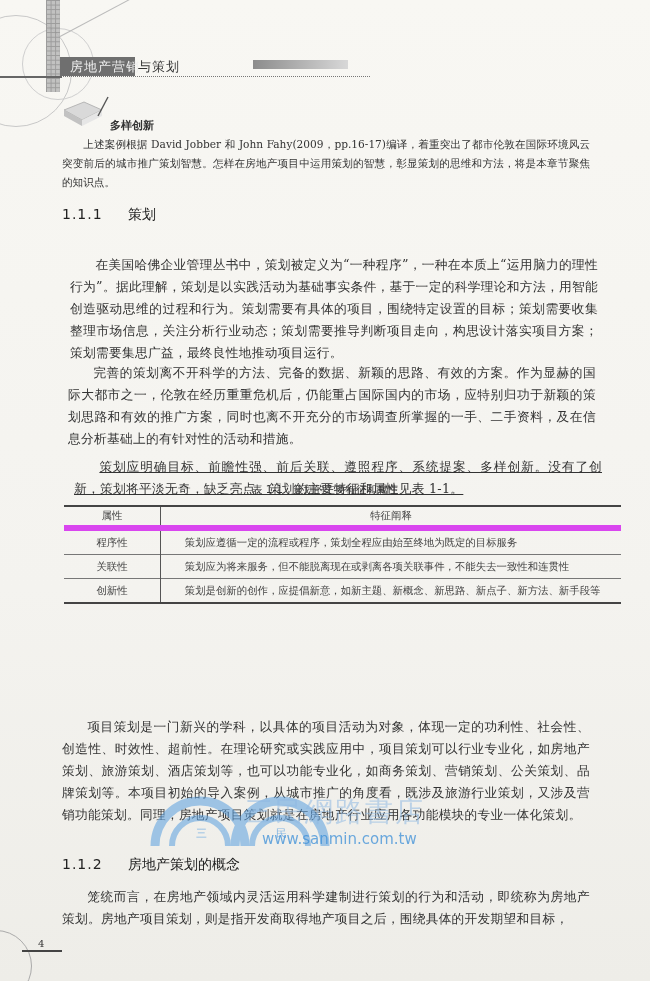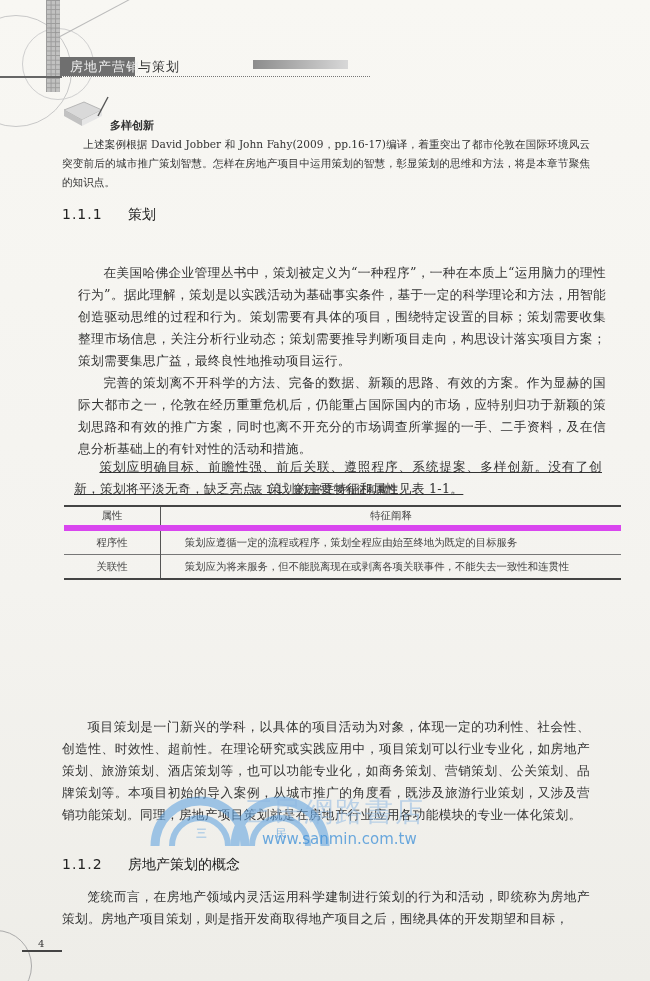--- a/index.html
+++ b/index.html
@@ -80,42 +80,46 @@
   <path d="M2 14 L20 24 L20 30 L2 20 Z" fill="#c2c2c2"></path>
   <path d="M20 24 L40 14 L40 20 L20 30 Z" fill="#e6e6e6"></path>
   <line x1="36" y1="20" x2="46" y2="1" stroke="#555" stroke-width="1.4"></line>
 </svg>
 <span class="case-title">多样创新</span>
 <p class="case-body" style="margin:0;">上述案例根据 David Jobber 和 John Fahy(2009，pp.16-17)编译，着重突出了都市伦敦在国际环境风云突变前后的城市推广策划智慧。怎样在房地产项目中运用策划的智慧，彰显策划的思维和方法，将是本章节聚焦的知识点。</p>
 
 <div class="section-head" style="top:206px;">
   <span class="num">1.1.1</span><span>策划</span>
 </div>
-<p class="body-para" style="top:246px; margin:16px;">在美国哈佛企业管理丛书中，策划被定义为“一种程序”，一种在本质上“运用脑力的理性行为”。据此理解，策划是以实践活动为基础事实条件，基于一定的科学理论和方法，用智能创造驱动思维的过程和行为。策划需要有具体的项目，围绕特定设置的目标；策划需要收集整理市场信息，关注分析行业动态；策划需要推导判断项目走向，构思设计落实项目方案；策划需要集思广益，最终良性地推动项目运行。</p>
-<p class="body-para" style="top:356px; margin:16px;">完善的策划离不开科学的方法、完备的数据、新颖的思路、有效的方案。作为显赫的国际大都市之一，伦敦在经历重重危机后，仍能重占国际国内的市场，应特别归功于新颖的策划思路和有效的推广方案，同时也离不开充分的市场调查所掌握的一手、二手资料，及在信息分析基础上的有针对性的活动和措施。</p>
+<p class="body-para" style="top:246px; margin:8px;">在美国哈佛企业管理丛书中，策划被定义为“一种程序”，一种在本质上“运用脑力的理性行为”。据此理解，策划是以实践活动为基础事实条件，基于一定的科学理论和方法，用智能创造驱动思维的过程和行为。策划需要有具体的项目，围绕特定设置的目标；策划需要收集整理市场信息，关注分析行业动态；策划需要推导判断项目走向，构思设计落实项目方案；策划需要集思广益，最终良性地推动项目运行。</p>
+<p class="body-para" style="top:356px; margin:6px;">完善的策划离不开科学的方法、完备的数据、新颖的思路、有效的方案。作为显赫的国际大都市之一，伦敦在经历重重危机后，仍能重占国际国内的市场，应特别归功于新颖的策划思路和有效的推广方案，同时也离不开充分的市场调查所掌握的一手、二手资料，及在信息分析基础上的有针对性的活动和措施。</p>
 <p class="body-para" style="top:444px; margin:12px;text-decoration:underline;">策划应明确目标、前瞻性强、前后关联、遵照程序、系统提案、多样创新。没有了创新，策划将平淡无奇，缺乏亮点。策划的主要特征和属性见表 1-1。</p>
 
 <div class="tbl-caption">
   <span class="num">表 1-1</span><span>策划的主要特征和属性</span>
 </div>
 <table class="features">
   <thead>
     <tr>
       <th class="attr">属性</th>
       <th>特征阐释</th>
     </tr>
   </thead>
   <tbody>
     <tr>
       <td class="attr">程序性</td>
       <td class="desc">策划应遵循一定的流程或程序，策划全程应由始至终地为既定的目标服务</td>
     </tr>
     <tr>
       <td class="attr">关联性</td>
       <td class="desc">策划应为将来服务，但不能脱离现在或剥离各项关联事件，不能失去一致性和连贯性</td>
+    </tr>
+    <tr>
+      <td class="attr">创新性</td>
+      <td class="desc">策划是创新的创作，应提倡新意，如新主题、新概念、新思路、新点子、新方法、新手段等</td>
     </tr>
   </tbody>
 </table>
 
 <p class="body-para" style="top:716px; margin:0;">项目策划是一门新兴的学科，以具体的项目活动为对象，体现一定的功利性、社会性、创造性、时效性、超前性。在理论研究或实践应用中，项目策划可以行业专业化，如房地产策划、旅游策划、酒店策划等，也可以功能专业化，如商务策划、营销策划、公关策划、品牌策划等。本项目初始的导入案例，从城市推广的角度看，既涉及旅游行业策划，又涉及营销功能策划。同理，房地产项目策划就是在房地产行业应用各功能模块的专业一体化策划。</p>
 
 <svg class="watermark" viewBox="0 0 340 50">
   <path d="M5 50 A 45 45 0 0 1 95 50" fill="none" stroke="#5aa0e0" stroke-width="9"></path>
   <path d="M22 50 A 28 28 0 0 1 78 50" fill="none" stroke="#5aa0e0" stroke-width="6"></path>
   <path d="M85 50 A 45 45 0 0 1 175 50" fill="none" stroke="#5aa0e0" stroke-width="9"></path>

